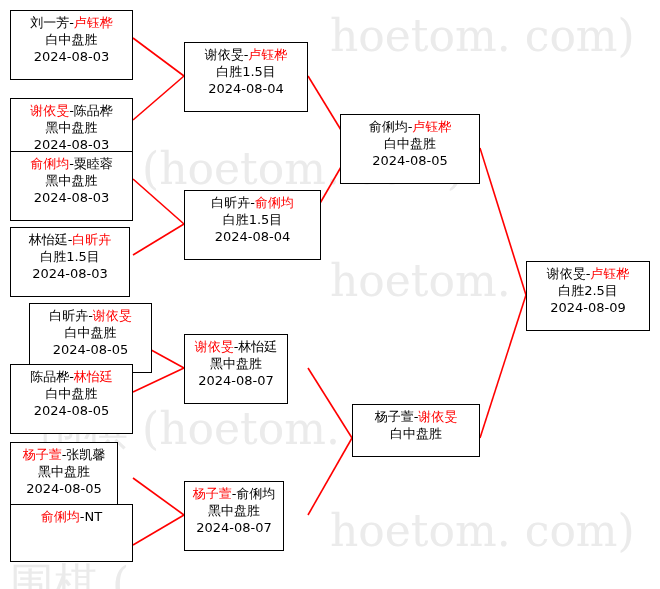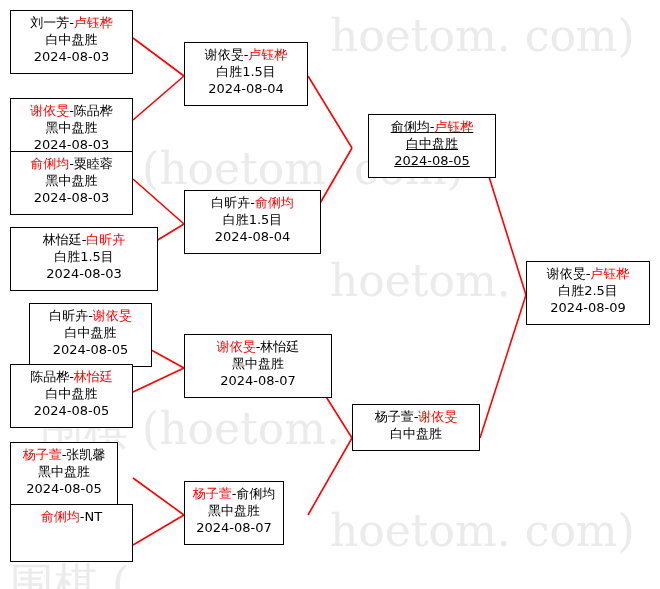--- a/index.html
+++ b/index.html
@@ -46,21 +46,21 @@
   .match {
     position: absolute;
     box-sizing: border-box;
     border: 1px solid #000000;
     background: #ffffff;
     text-align: center;
     z-index: 2;
     font-size: 13px;
     line-height: 17px;
     color: #000000;
-    padding: 3px 4px 8px 4px;
+    padding: 3px 4px 14px 4px;
     white-space: nowrap;
   }
   .m-players { }
   .m-result  { }
   .m-date    { }
   .sep     { color: #000000; }
 </style>
 </head>
 <body>
 
@@ -110,21 +110,21 @@
     <div class="m-result">黑中盘胜</div>
     <div class="m-date">2024-08-03</div>
   </div>
 
   <div class="match" style="left:10px; top:151px; width:123px;">
     <div class="m-players"><span style="color: rgb(255, 0, 0);">俞俐均</span><span class="sep">-</span><span style="color: rgb(0, 0, 0);">粟睦蓉</span></div>
     <div class="m-result">黑中盘胜</div>
     <div class="m-date">2024-08-03</div>
   </div>
 
-  <div class="match" style="left:10px; top:227px; width:148px;">
+  <div class="match" style="left:10px; top:227px; width:120px;">
     <div class="m-players"><span style="color: rgb(0, 0, 0);">林怡廷</span><span class="sep">-</span><span style="color: rgb(255, 0, 0);">白昕卉</span></div>
     <div class="m-result">白胜1.5目</div>
     <div class="m-date">2024-08-03</div>
   </div>
 
   <div class="match" style="left:10px; top:303px; width:123px;margin-left:19px;">
     <div class="m-players"><span style="color: rgb(0, 0, 0);">白昕卉</span><span class="sep">-</span><span style="color: rgb(255, 0, 0);">谢依旻</span></div>
     <div class="m-result">白中盘胜</div>
     <div class="m-date">2024-08-05</div>
   </div>
@@ -152,33 +152,33 @@
     <div class="m-result">白胜1.5目</div>
     <div class="m-date">2024-08-04</div>
   </div>
 
   <div class="match" style="left:184px; top:190px; width:137px;">
     <div class="m-players"><span style="color: rgb(0, 0, 0);">白昕卉</span><span class="sep">-</span><span style="color: rgb(255, 0, 0);">俞俐均</span></div>
     <div class="m-result">白胜1.5目</div>
     <div class="m-date">2024-08-04</div>
   </div>
 
-  <div class="match" style="left:184px; top:334px; width:148px;">
+  <div class="match" style="left:184px; top:334px; width:104px;">
     <div class="m-players"><span style="color: rgb(255, 0, 0);">谢依旻</span><span class="sep">-</span><span style="color: rgb(0, 0, 0);">林怡廷</span></div>
     <div class="m-result">黑中盘胜</div>
     <div class="m-date">2024-08-07</div>
   </div>
 
   <div class="match" style="left:184px; top:481px; width:100px;">
     <div class="m-players"><span style="color: rgb(255, 0, 0);">杨子萱</span><span class="sep">-</span><span style="color: rgb(0, 0, 0);">俞俐均</span></div>
     <div class="m-result">黑中盘胜</div>
     <div class="m-date">2024-08-07</div>
   </div>
 
-  <div class="match" style="left:368px; top:114px; width:128px;text-decoration:underline;">
+  <div class="match" style="left:340px; top:114px; width:140px;">
     <div class="m-players"><span style="color: rgb(0, 0, 0);">俞俐均</span><span class="sep">-</span><span style="color: rgb(255, 0, 0);">卢钰桦</span></div>
     <div class="m-result">白中盘胜</div>
     <div class="m-date">2024-08-05</div>
   </div>
 
   <div class="match" style="left:352px; top:404px; width:128px;">
     <div class="m-players"><span style="color: rgb(0, 0, 0);">杨子萱</span><span class="sep">-</span><span style="color: rgb(255, 0, 0);">谢依旻</span></div>
     <div class="m-result">白中盘胜</div>
   </div>
 

